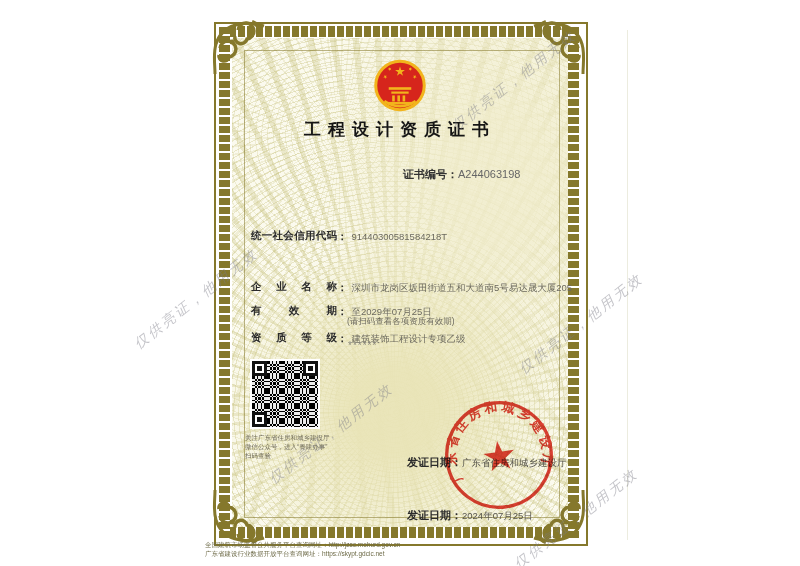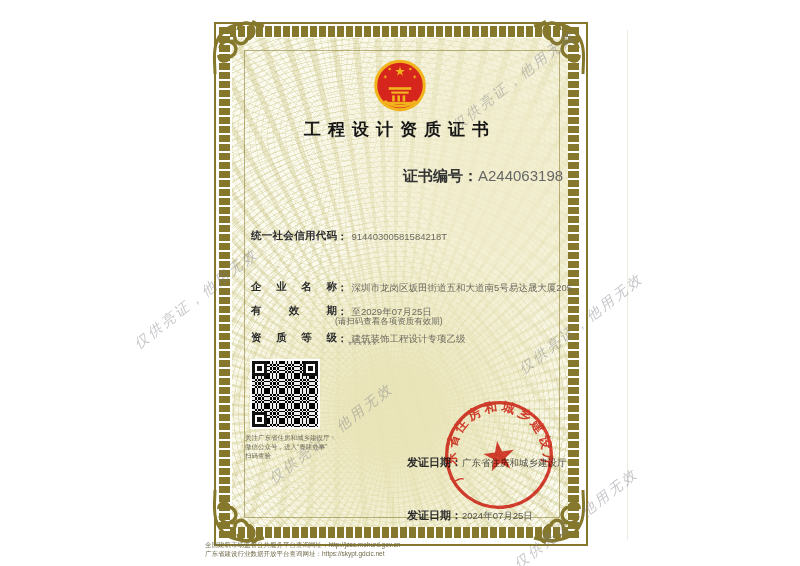--- a/index.html
+++ b/index.html
@@ -30,29 +30,29 @@
   .corner svg{width:100%;height:100%;}
   .c-tl{left:208px;top:18px;}
   .c-tr{left:532px;top:18px;transform:scaleX(-1);}
   .c-bl{left:208px;top:488px;transform:scaleY(-1);}
   .c-br{left:532px;top:488px;transform:scale(-1,-1);}
   .page-edge{position:absolute;left:627px;top:30px;width:1px;height:510px;background:#ececе6;background:#ececdf;}
   
   .emblem{position:absolute;left:374px;top:56px;width:52px;height:72px;}
   .title{position:absolute;left:0;top:118px;width:800px;text-align:center;
     font-size:17px;font-weight:bold;color:#151515;letter-spacing:7px;}
-  .certno{position:absolute;left:403px;top:167px;font-size:15px;color:#666;}
+  .certno{position:absolute;left:403px;top:167px;font-size:11px;color:#666;}
   .certno b{color:#333;font-weight:bold;}
   
   .row{position:absolute;left:251px;white-space:nowrap;}
   .flabel{display:inline-block;width:86px;font-size:10.5px;font-weight:bold;color:#2b2b2b;
     text-align:justify;text-align-last:justify;vertical-align:middle;}
   .fcolon{font-size:10.5px;font-weight:bold;color:#2b2b2b;margin-right:4px;}
   .fvalue{font-size:9.5px;color:#6b695e;}
-  .note{position:absolute;left:335px;top:316px;font-size:8.5px;color:#6b695e;}
+  .note{position:absolute;left:347px;top:316px;font-size:8.5px;color:#6b695e;}
   .stars{position:absolute;left:348px;top:340px;font-size:10px;color:#8a887c;letter-spacing:1px;}
   
   .qr{position:absolute;left:250px;top:359px;width:70px;height:70px;background:#fff;padding:2px;box-sizing:border-box;}
   .qr-noise{width:100%;height:100%;position:relative;
     background-image:repeating-conic-gradient(#141414 0% 25%, #ffffff 0% 50%),
                      repeating-conic-gradient(#141414 0% 25%, #ffffff 0% 50%);
     background-size:6px 6px,10px 10px;background-blend-mode:difference;}
   .finder{position:absolute;width:15px;height:15px;background:#ffffff;border:3px solid #111;box-sizing:border-box;}
   .finder::after{content:"";position:absolute;left:2px;top:2px;width:5px;height:5px;background:#111;}
   .f-tl{left:0;top:0;} .f-tr{right:0;top:0;} .f-bl{left:0;bottom:0;}

